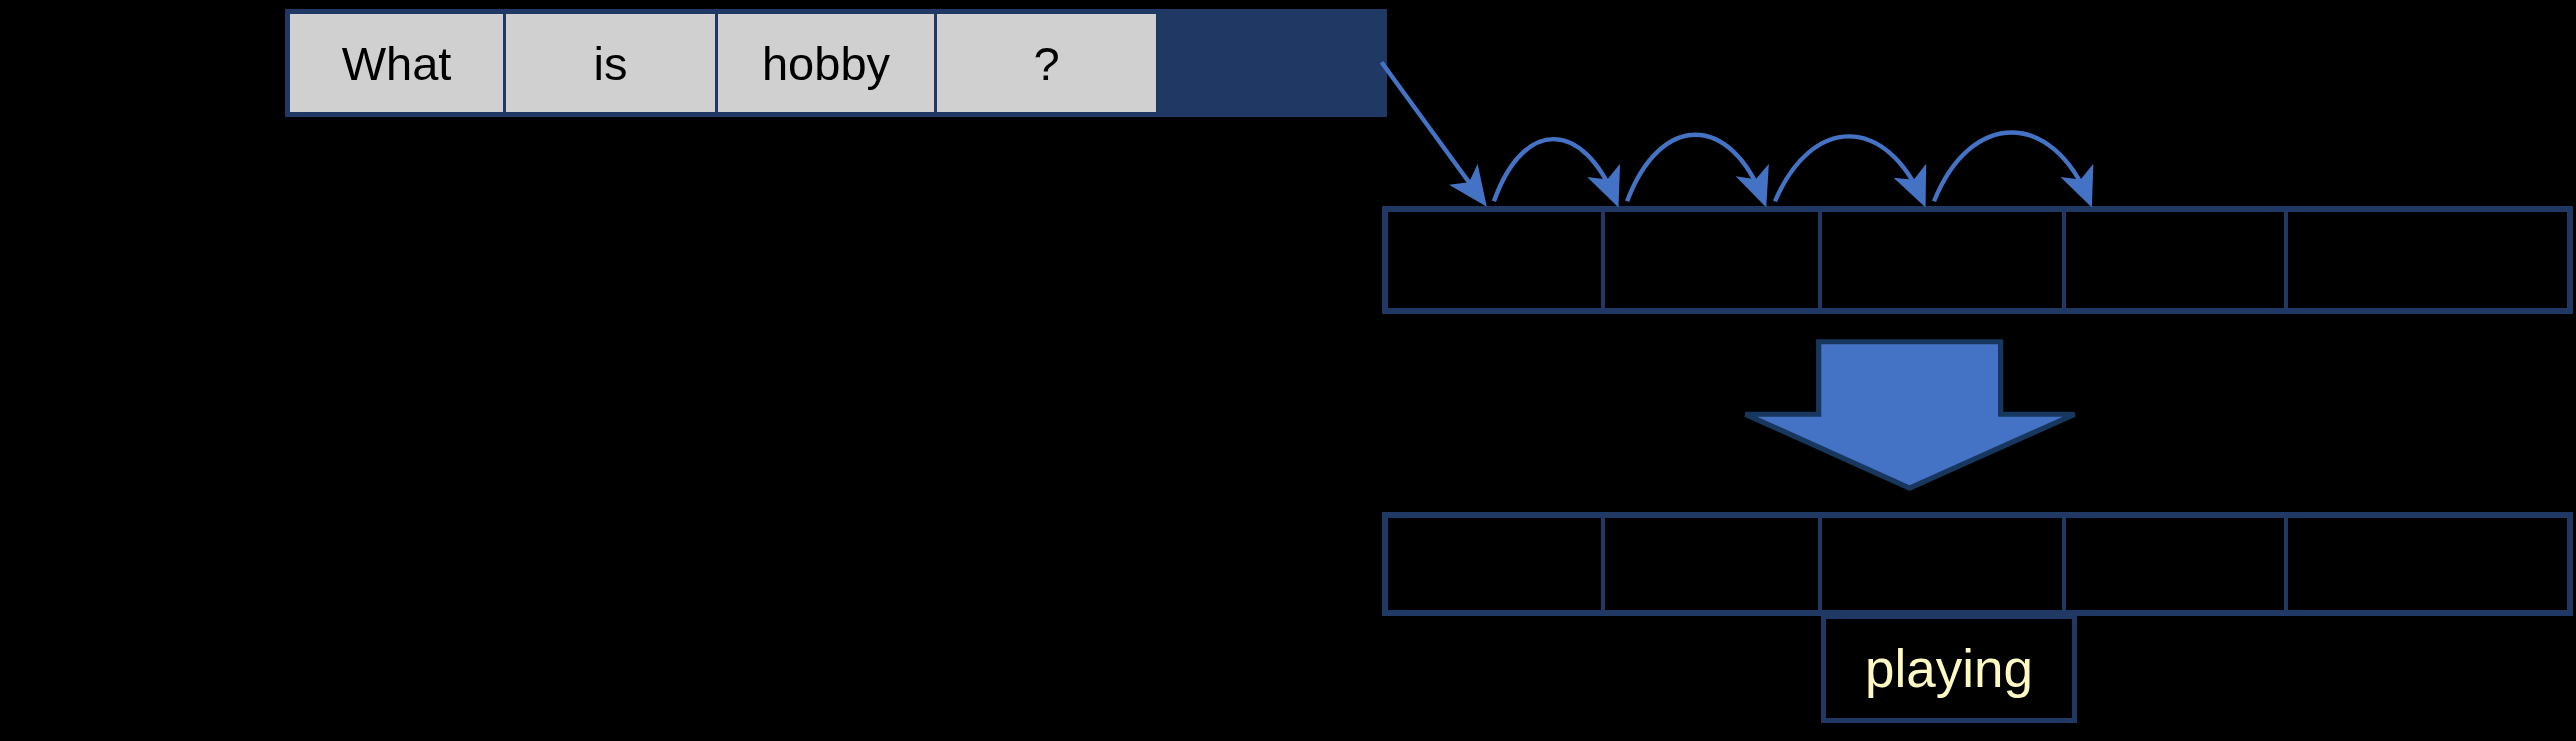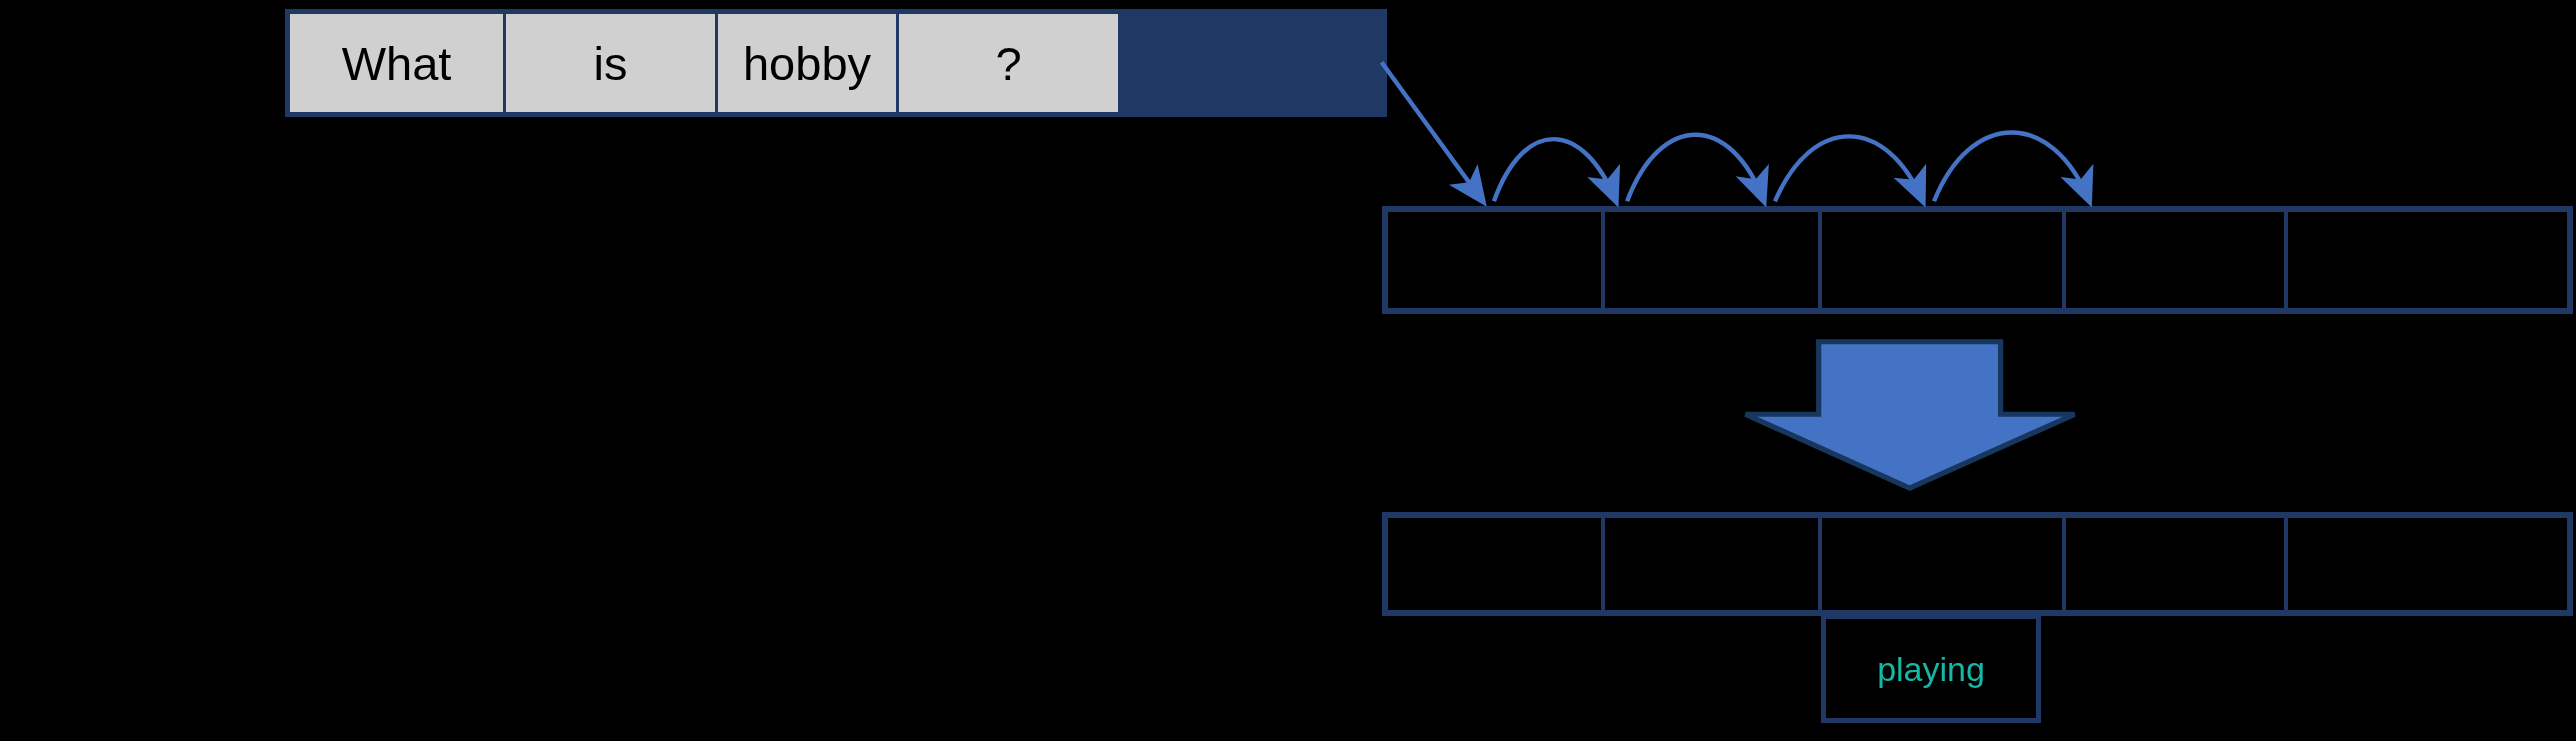--- a/index.html
+++ b/index.html
@@ -71,29 +71,29 @@
     top: 512px;
     width: 1191px;
     height: 104px;
   }
 
   
   .output-cell {
     position: absolute;
     left: 1821px;
     top: 614px;
-    width: 220px;
+    width: 256px;
     height: 109px;
     box-sizing: border-box;
     border: 5.2px solid #1f3864;
     display: flex;
     align-items: center;
     justify-content: center;
-    color: #14b8a6;
-    font-size: 34px;
+    color: #fef9c3;
+    font-size: 53px;
     line-height: 1;
     white-space: nowrap;
   }
 
   
   .overlay {
     position: absolute;
     left: 0;
     top: 0;
     width: 2576px;
@@ -102,21 +102,21 @@
   }
 </style>
 </head>
 <body>
 
 <div id="stage">
 
   <div class="src-table">
     <div class="src-cell" style="width:216px">What</div>
     <div class="src-cell" style="width:212px">is</div>
-    <div class="src-cell" style="width:181px">hobby</div>
+    <div class="src-cell" style="width:219px">hobby</div>
     <div class="src-cell" style="width:219px">?</div>
   </div>
 
   <div class="grid-table" id="encoder-table">
     <div class="grid-cell" style="width:217px"></div>
     <div class="grid-cell" style="width:217px"></div>
     <div class="grid-cell" style="width:244px"></div>
     <div class="grid-cell" style="width:222px"></div>
     <div class="grid-cell" style="width:278px"></div>
   </div>

